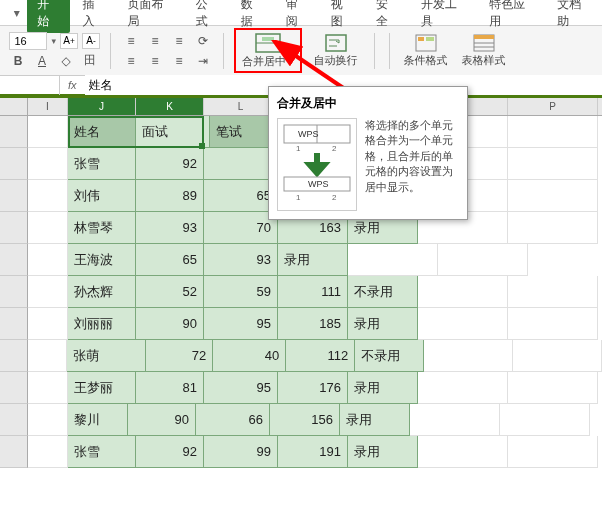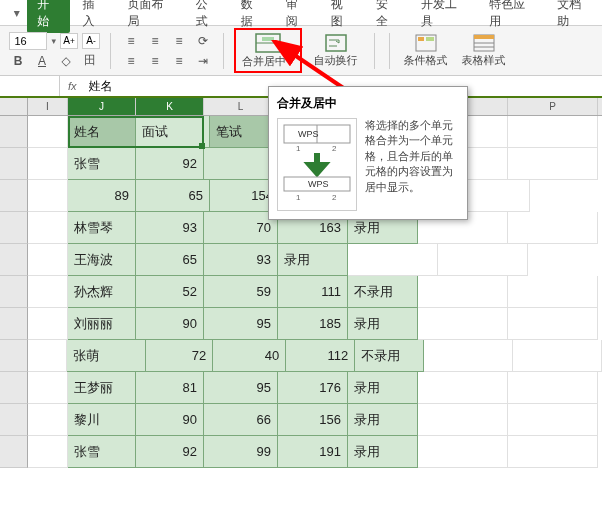--- a/index.html
+++ b/index.html
@@ -29,21 +29,21 @@
     .wrap-label { font-size: 11px; color: #444; }
     
     .format-select { height: 18px; border: 1px solid #ccc; background: #fff; font-size: 11px; padding: 0 4px; }
     .num-btns { display: flex; gap: 2px; margin-top: 2px; }
     
     .style-btn { display: flex; flex-direction: column; align-items: center; padding: 2px 4px; cursor: pointer; }
     .style-icon { width: 24px; height: 20px; }
     .style-label { font-size: 11px; color: #444; }
     
     
-    .formula-bar { display: flex; align-items: center; height: 22px; border-bottom: 2px solid #4d7c0f; background: #fff; }
+    .formula-bar { display: flex; align-items: center; height: 22px; border-bottom: 4px solid #4d7c0f; background: #fff; }
     .name-box { width: 60px; height: 20px; border-right: 1px solid #ccc; padding-left: 6px; font-size: 11px; display: flex; align-items: center; }
     .fx-label { padding: 0 8px; font-style: italic; color: #666; font-size: 11px; }
     .formula-input { flex: 1; border: none; outline: none; font-size: 12px; padding-left: 4px; height: 20px; }
     
     
     .sheet { position: relative; }
     .col-headers { display: flex; height: 18px; background: #e8e8e8; border-bottom: 1px solid #aaa; }
     .row-header { width: 28px; background: #e8e8e8; border-right: 1px solid #aaa; display: flex; align-items: center; justify-content: center; font-size: 10px; color: #555; }
     .col-header { border-right: 1px solid #ccc; display: flex; align-items: center; justify-content: center; font-size: 10px; color: #555; cursor: pointer; }
     .col-header.selected { background: #2e7d32; color: #fff; }
@@ -201,20 +201,21 @@
         <div class="cell num" style="width: 68px;">92</div>
         <div class="cell num" style="width: 74px;"></div>
         <div class="cell num" style="width: 70px;"></div>
         <div class="cell" style="width: 70px;"></div>
         <div class="cell outside" style="width: 90px;"></div>
         <div class="cell outside" style="width: 90px;"></div>
       </div>
       <div class="grid-row">
         <div class="row-header"></div>
         <div class="cell outside" style="width: 40px;"></div>
+        <div class="cell" style="width: 68px;">刘伟</div>
         <div class="cell num" style="width: 68px;">89</div>
         <div class="cell num" style="width: 74px;">65</div>
         <div class="cell num" style="width: 70px;">154</div>
         <div class="cell" style="width: 70px;">不录用</div>
         <div class="cell outside" style="width: 90px;"></div>
         <div class="cell outside" style="width: 90px;"></div>
       </div>
       <div class="grid-row">
         <div class="row-header"></div>
         <div class="cell outside" style="width: 40px;"></div>
@@ -276,21 +277,21 @@
         <div class="cell num" style="width: 68px;">81</div>
         <div class="cell num" style="width: 74px;">95</div>
         <div class="cell num" style="width: 70px;">176</div>
         <div class="cell" style="width: 70px;">录用</div>
         <div class="cell outside" style="width: 90px;"></div>
         <div class="cell outside" style="width: 90px;"></div>
       </div>
       <div class="grid-row">
         <div class="row-header"></div>
         <div class="cell outside" style="width: 40px;"></div>
-        <div class="cell" style="width: 68px;">黎川</div>
+        <div class="cell" style="width: 60px;">黎川</div>
         <div class="cell num" style="width: 68px;">90</div>
         <div class="cell num" style="width: 74px;">66</div>
         <div class="cell num" style="width: 70px;">156</div>
         <div class="cell" style="width: 70px;">录用</div>
         <div class="cell outside" style="width: 90px;"></div>
         <div class="cell outside" style="width: 90px;"></div>
       </div>
       <div class="grid-row">
         <div class="row-header"></div>
         <div class="cell outside" style="width: 40px;"></div>

